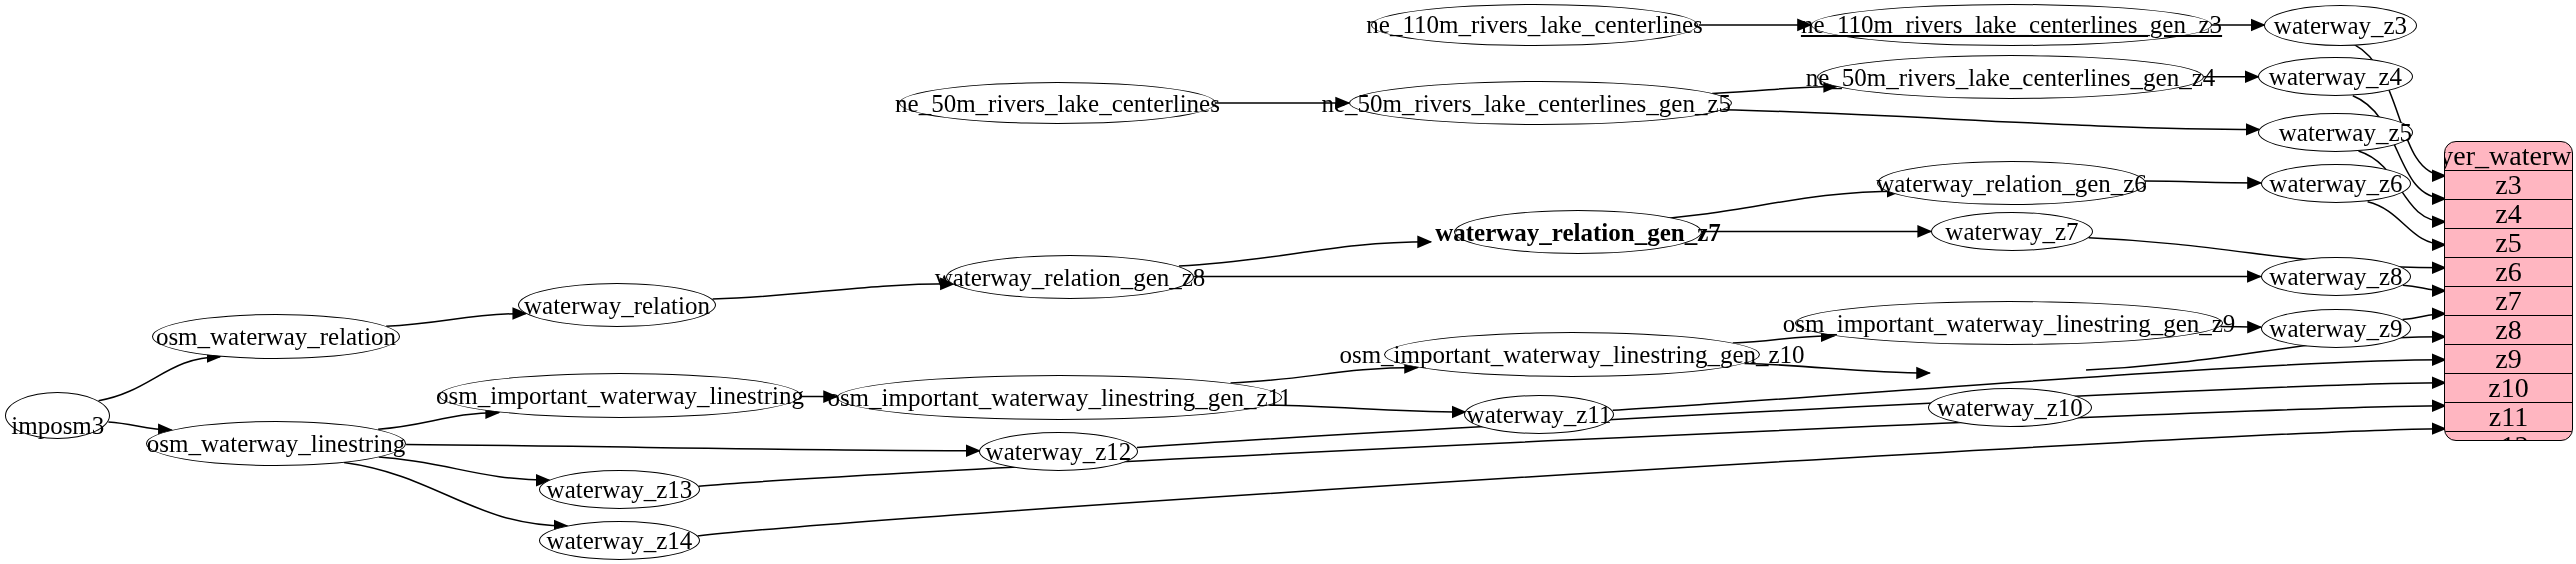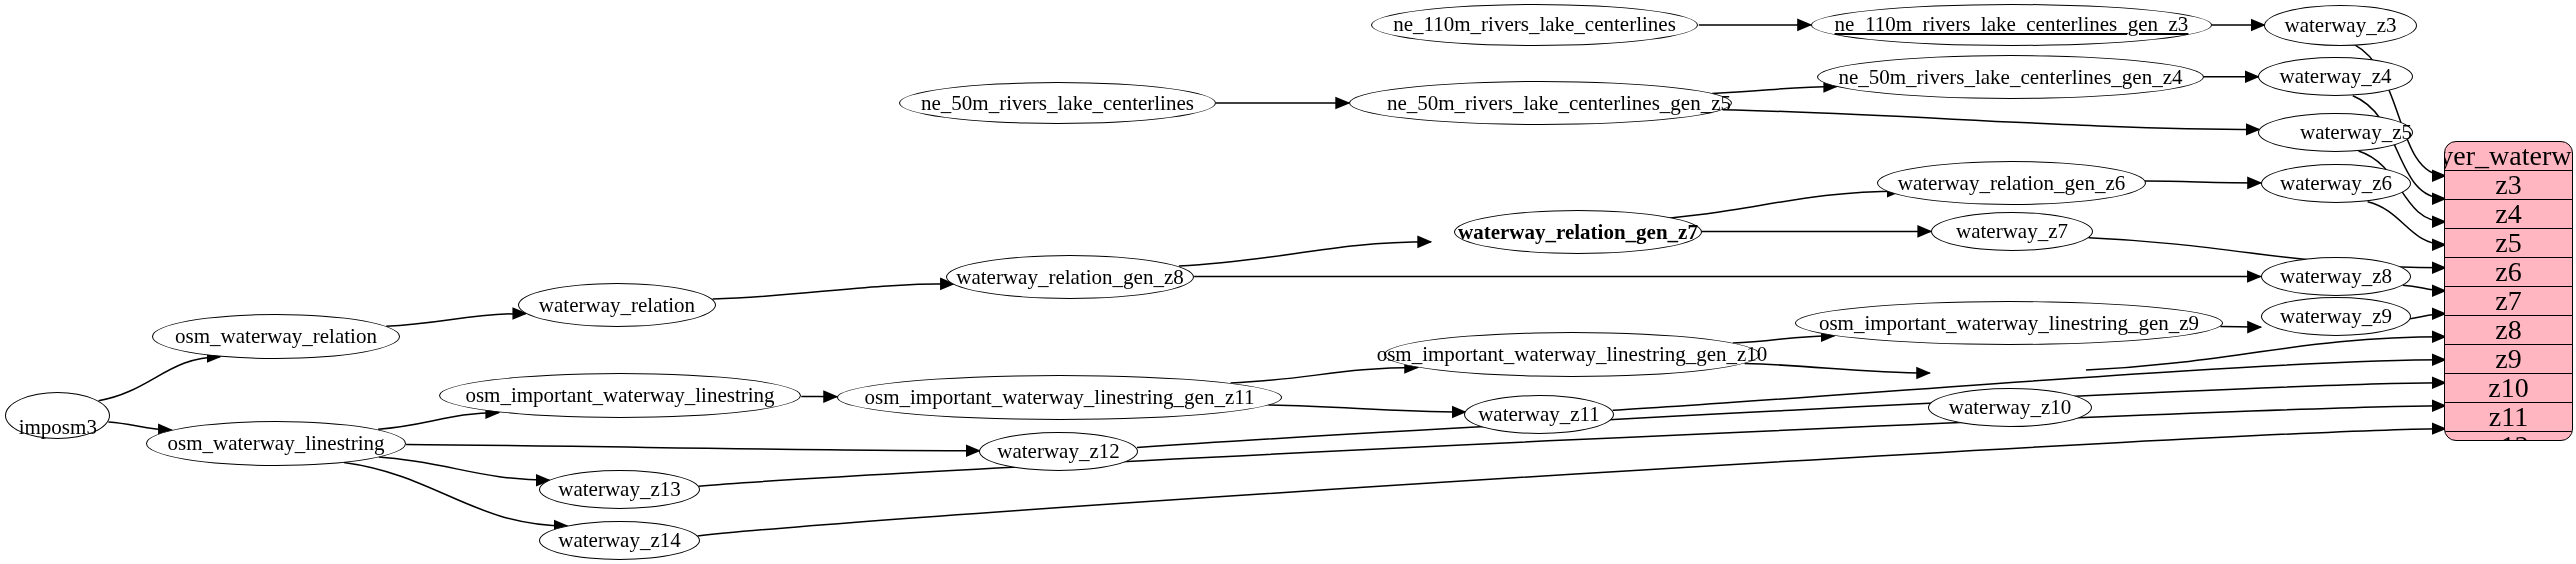--- a/index.html
+++ b/index.html
@@ -14,21 +14,21 @@
   #edges { position: absolute; left: 0; top: 0; z-index: 0; }
   .node {
     position: absolute;
     box-sizing: border-box;
     border: 1.5px solid #000;
     border-radius: 50%;
     background: #ffffff;
     display: flex;
     align-items: center;
     justify-content: center;
-    font-size: 21px;
+    font-size: 25px;
     color: #000;
     white-space: nowrap;
     z-index: 1;
     line-height: 1;
   }
   .ltable {
     position: absolute;
     left: 2444px; top: 141px;
     width: 129px; height: 300px;
     box-sizing: border-box;
@@ -164,21 +164,21 @@
     </div>
   <div class="node" style="left:2261px;top:164px;width:150px;height:39px;">
       <span>waterway_z6</span>
     </div>
   <div class="node" style="left:1931px;top:212px;width:162px;height:39px;">
       <span>waterway_z7</span>
     </div>
   <div class="node" style="left:2261px;top:257px;width:150px;height:39px;">
       <span>waterway_z8</span>
     </div>
-  <div class="node" style="left:2261px;top:297px;width:150px;height:39px;justify-content:center;">
+  <div class="node" style="left:2261px;top:309px;width:150px;height:39px;justify-content:center;">
       <span>waterway_z9</span>
     </div>
   <div class="node" style="left:1928px;top:357px;width:164px;height:39px;margin-top:31px;">
       <span>waterway_z10</span>
     </div>
   <div class="node" style="left:1464px;top:395px;width:150px;height:39px;">
       <span>waterway_z11</span>
     </div>
   <div class="node" style="left:979px;top:432px;width:159px;height:39px;">
       <span>waterway_z12</span>

